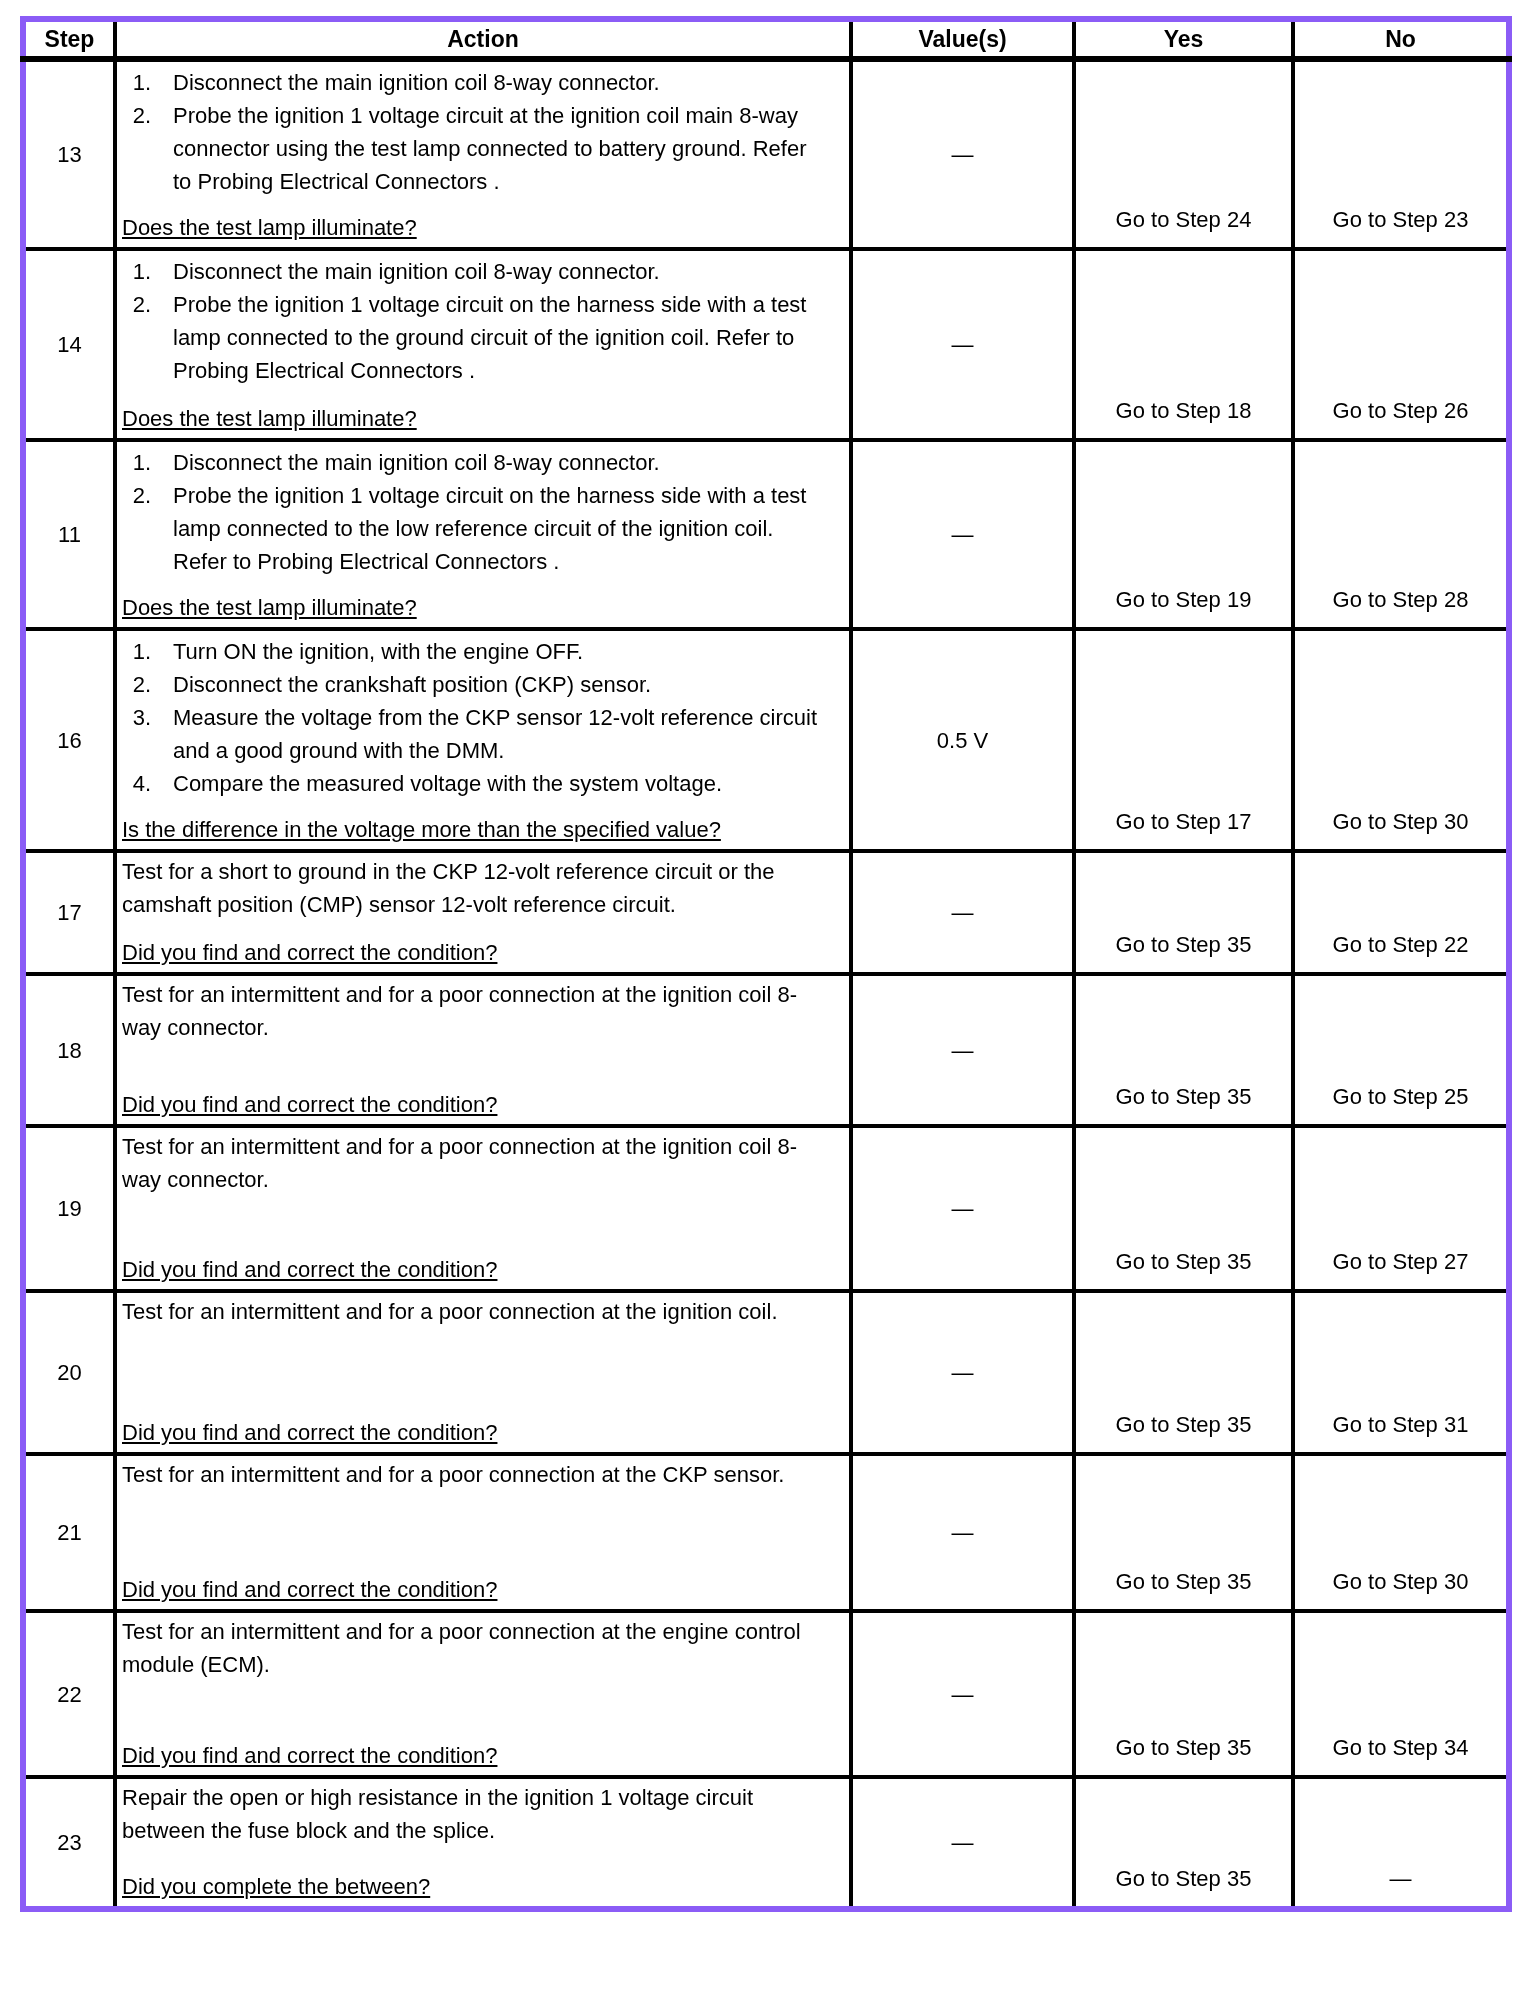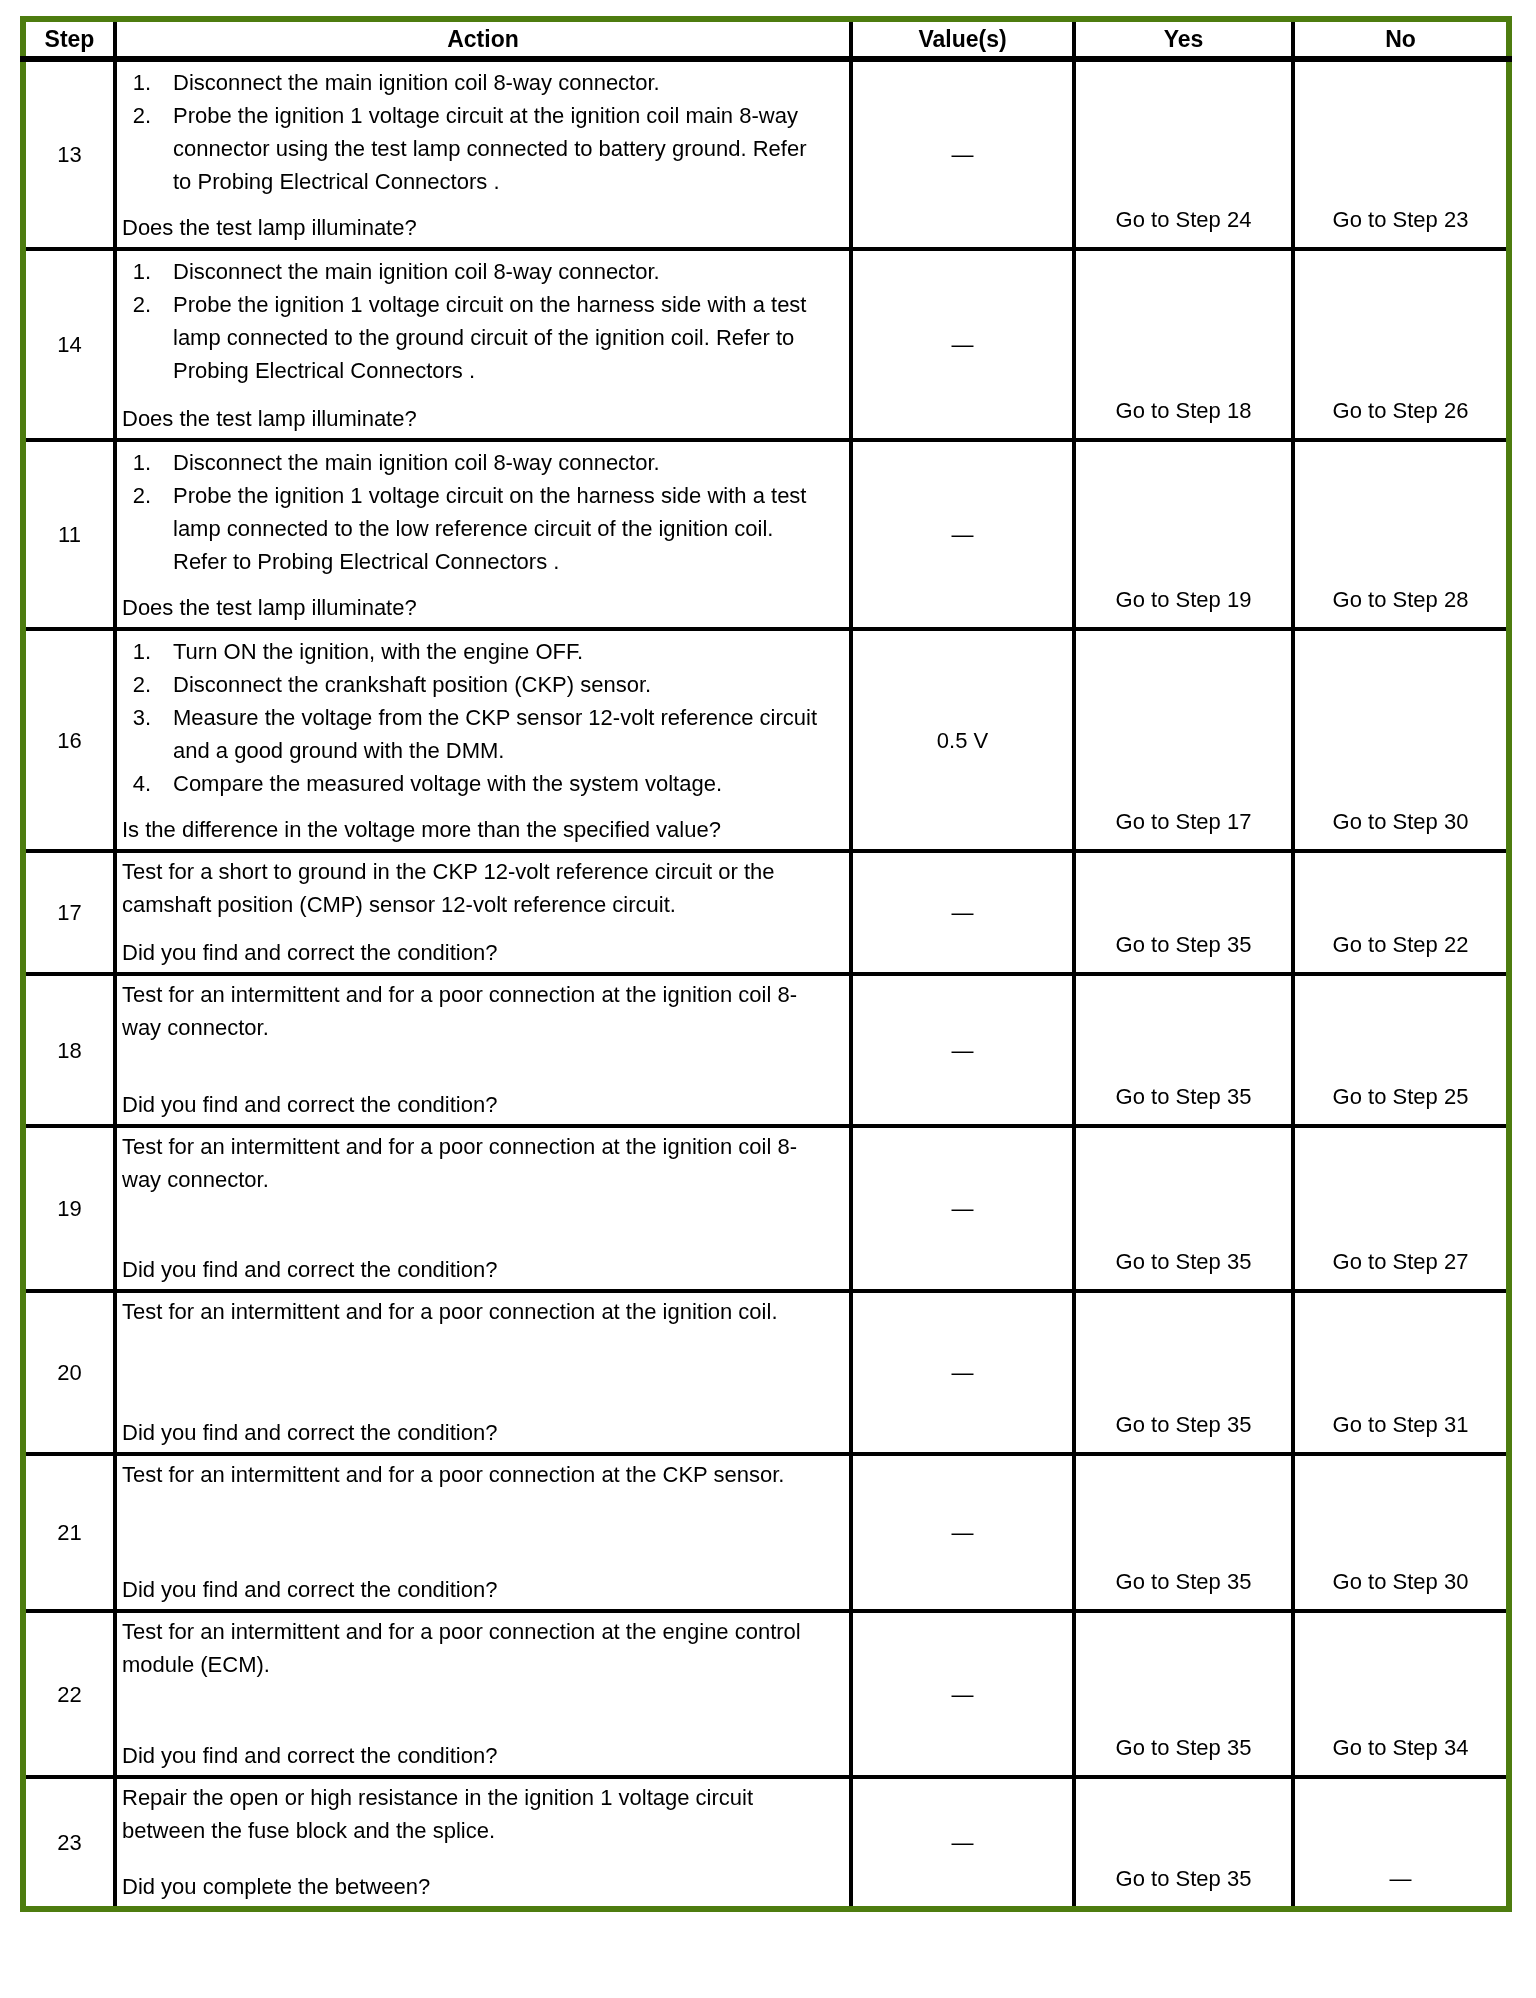--- a/index.html
+++ b/index.html
@@ -1,18 +1,18 @@
 <!DOCTYPE html>
 <html><head>
 <meta charset="utf-8">
 <style>
   html,body{margin:0;padding:0;background:#fff;}
   body{width:1536px;height:1998px;font-family:"Liberation Sans",sans-serif;color:#000;}
   .page{padding:16px 0 0 20px;}
-  table{border-collapse:collapse;table-layout:fixed;border:6px solid #4d7c0f;}
+  table{border-collapse:collapse;table-layout:fixed;border:6px solid #8b5cf6;}
   col.c-step{width:92px;}
   col.c-action{width:736px;}
   col.c-value{width:223px;}
   col.c-yes{width:219px;}
   col.c-no{width:216px;}
   th,td{border:4px solid #000;padding:0;font-size:22px;line-height:33px;}
   thead th{height:34px;font-size:23px;font-weight:bold;text-align:center;vertical-align:middle;border-bottom:6px solid #000;}
   tbody tr:nth-child(1){height:190px;}
   tbody tr:nth-child(2){height:191px;}
   tbody tr:nth-child(3){height:189px;}
@@ -24,21 +24,21 @@
   tbody tr:nth-child(9){height:157px;}
   tbody tr:nth-child(10){height:166px;}
   tbody tr:nth-child(11){height:132px;}
   td.step{text-align:center;vertical-align:middle;}
   td.action{vertical-align:top;position:relative;}
   .alist{padding:4px 30px 0 0;}
   .item{display:flex;align-items:flex-start;}
   .num{flex:0 0 34px;text-align:right;}
   .itext{flex:1;padding-left:22px;max-width:650px;}
   .atext{padding:2px 22px 0 5px;}
-  .question{position:absolute;left:5px;right:4px;bottom:3px;}
+  .question{position:absolute;left:5px;right:4px;bottom:3px;text-decoration:underline;}
   td.value{text-align:center;vertical-align:middle;}
   td.yesno{position:relative;}
   .go{position:absolute;left:0;right:0;bottom:11px;text-align:center;}
 </style>
 </head>
 <body>
 
 <div class="page">
   <table>
     <colgroup>

